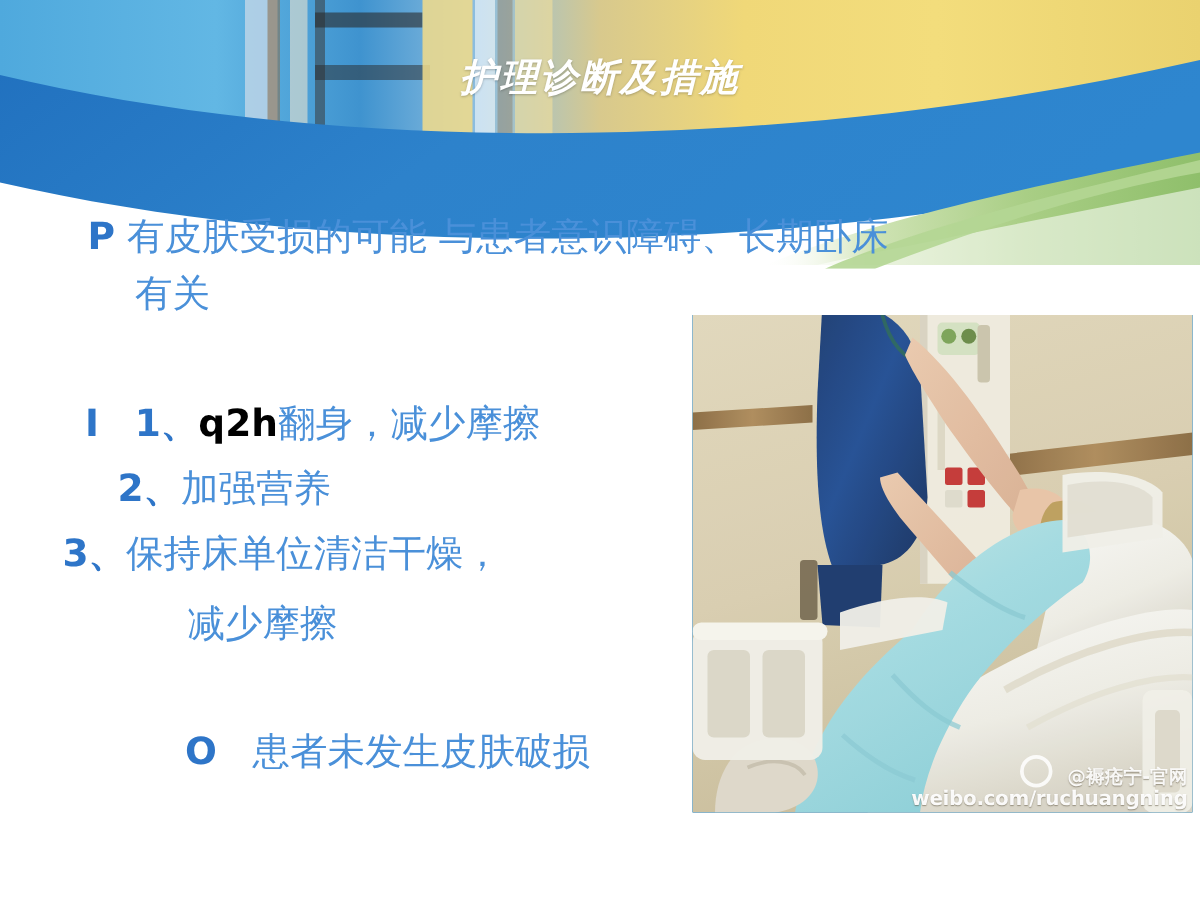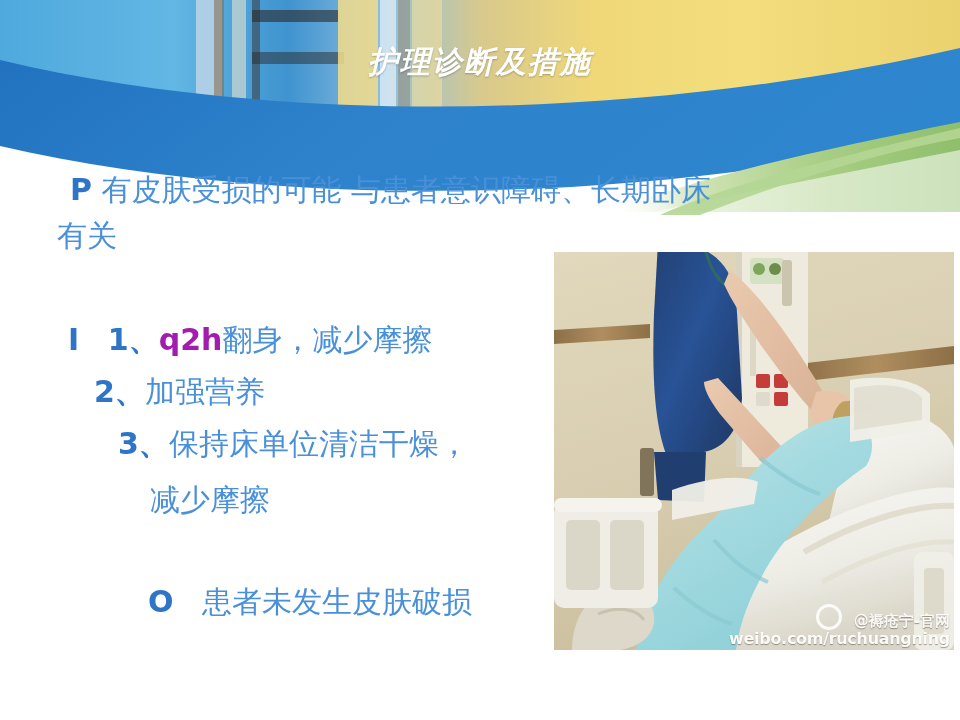--- a/index.html
+++ b/index.html
@@ -66,30 +66,30 @@
     color: #2e75c8;
     font-weight: bold;
     font-family: "DejaVu Sans", "Liberation Sans", sans-serif;
   }
   .num {
     color: #2e75c8;
     font-weight: bold;
     font-family: "DejaVu Sans", "Liberation Sans", serif;
   }
   .mono-b {
-    color: #a21caf;
+    color: #000000;
     font-weight: bold;
     font-family: "DejaVu Sans", "Liberation Sans", sans-serif;
   }
 
   .l-p1     { padding-left: 70px; }
-  .l-p2     { padding-left: 57px; }
+  .l-p2     { padding-left: 108px; }
   .l-i1     { padding-left: 68px; margin-top: 58px; }
   .l-i2     { padding-left: 94px; margin-top: 6px; }
-  .l-i3     { padding-left: 118px; margin-top: 6px; }
+  .l-i3     { padding-left: 50px; margin-top: 6px; }
   .l-i3b    { padding-left: 150px; margin-top: 10px; }
   .l-o1     { padding-left: 40px; margin-top: 56px; text-align: center; }
 
   
   #photo-frame {
     position: absolute;
     left: 554px;
     top: 252px;
     width: 400px;
     height: 398px;

